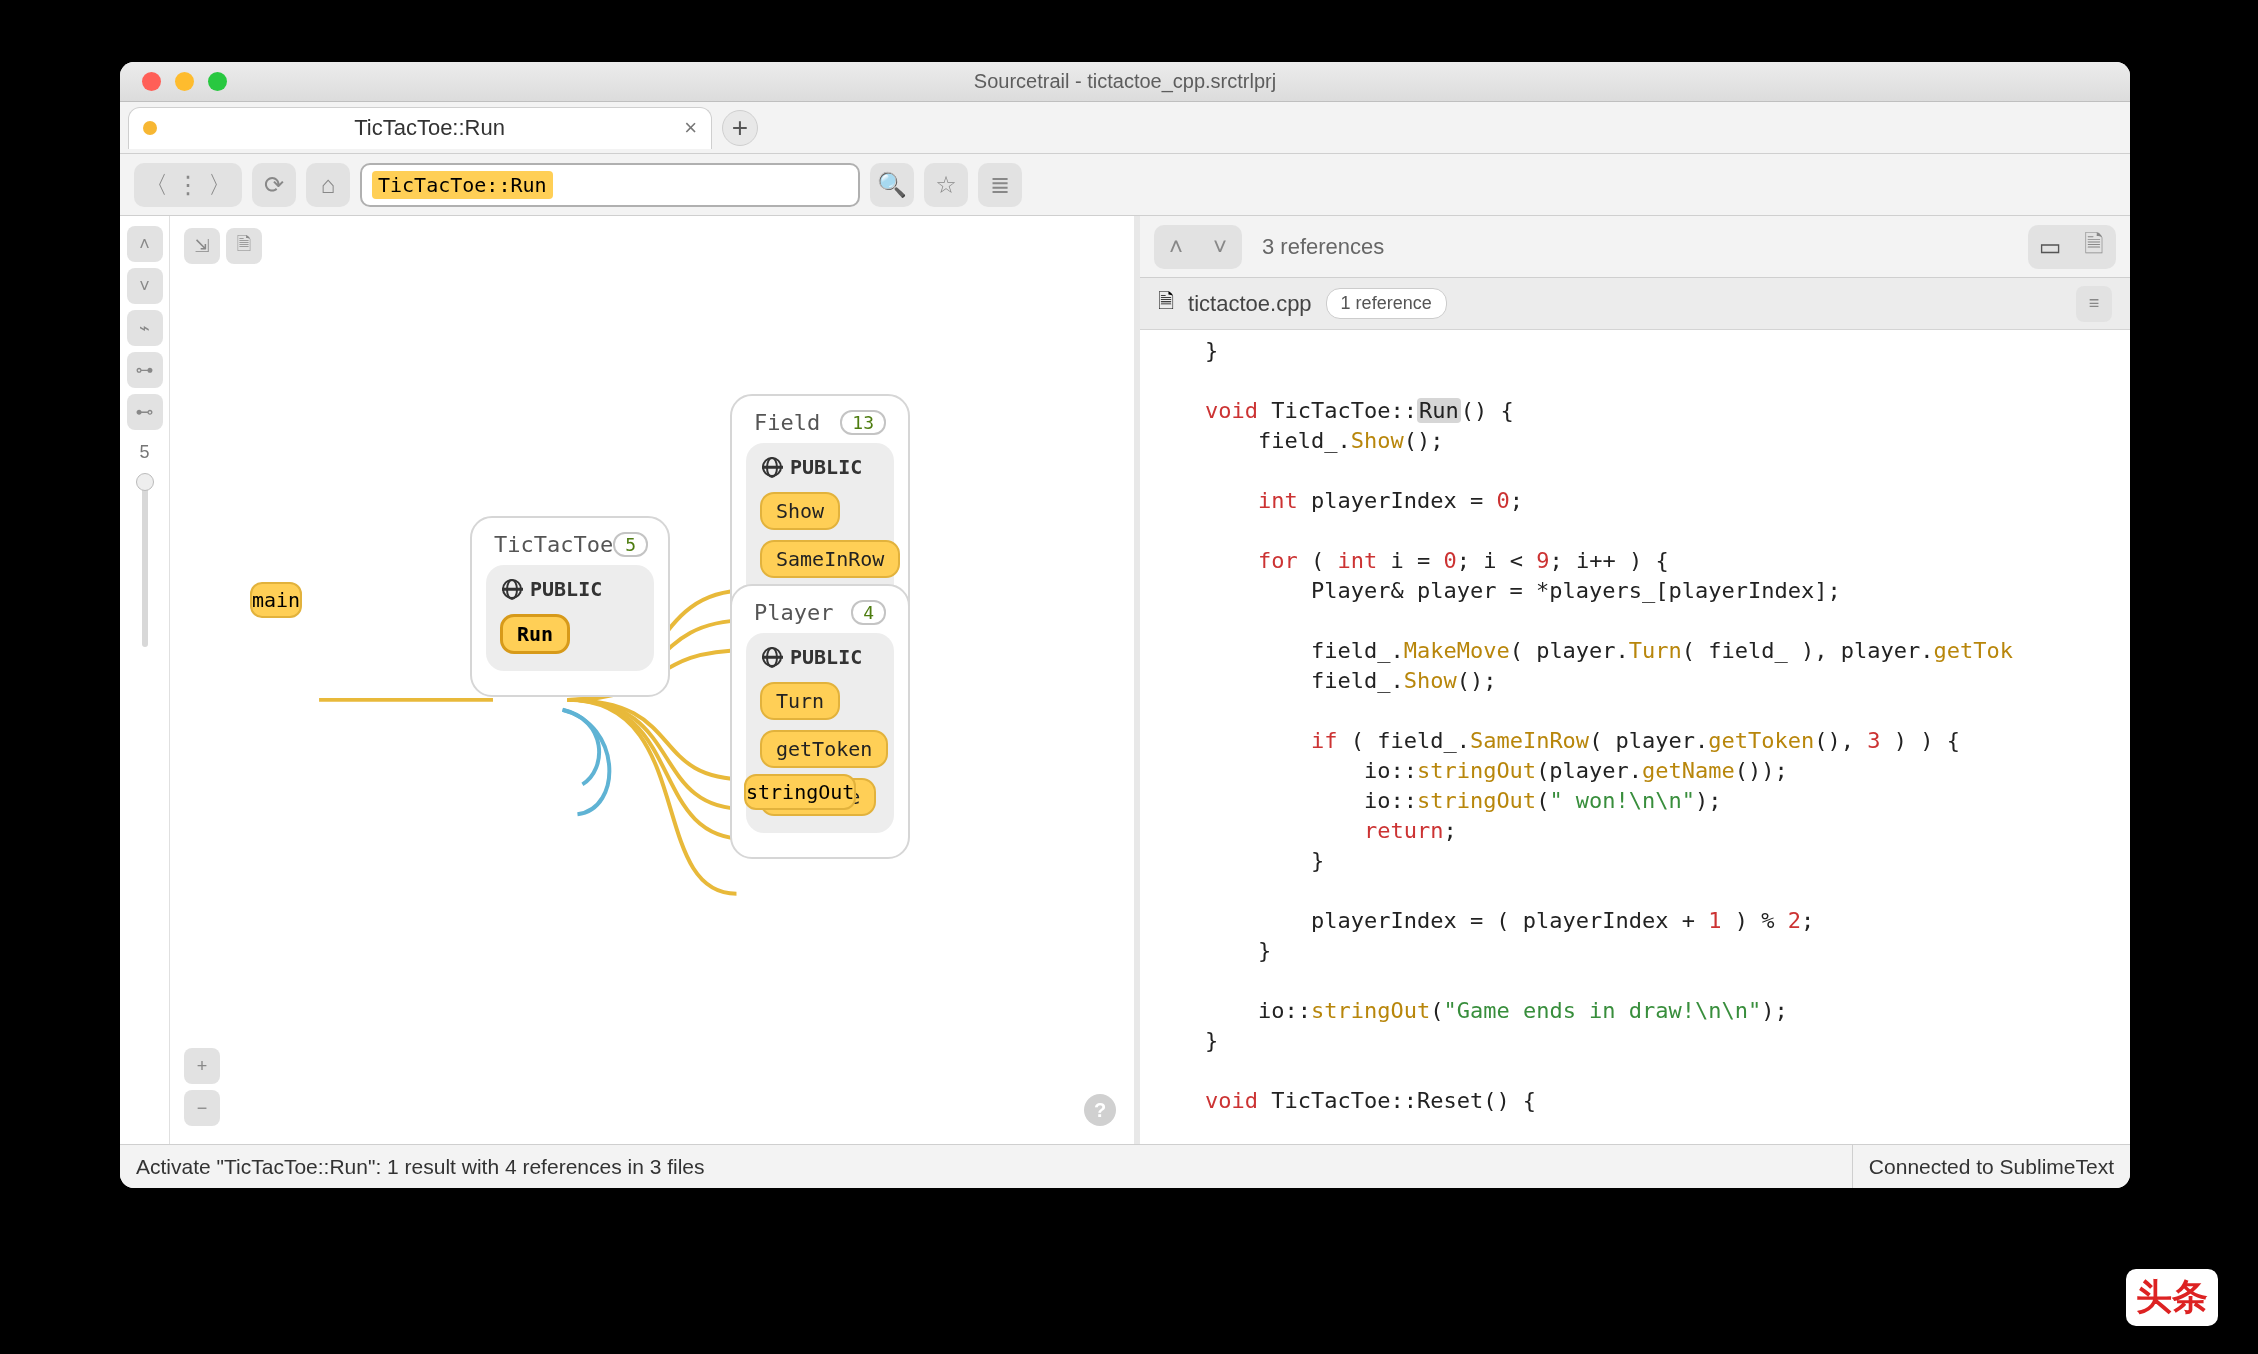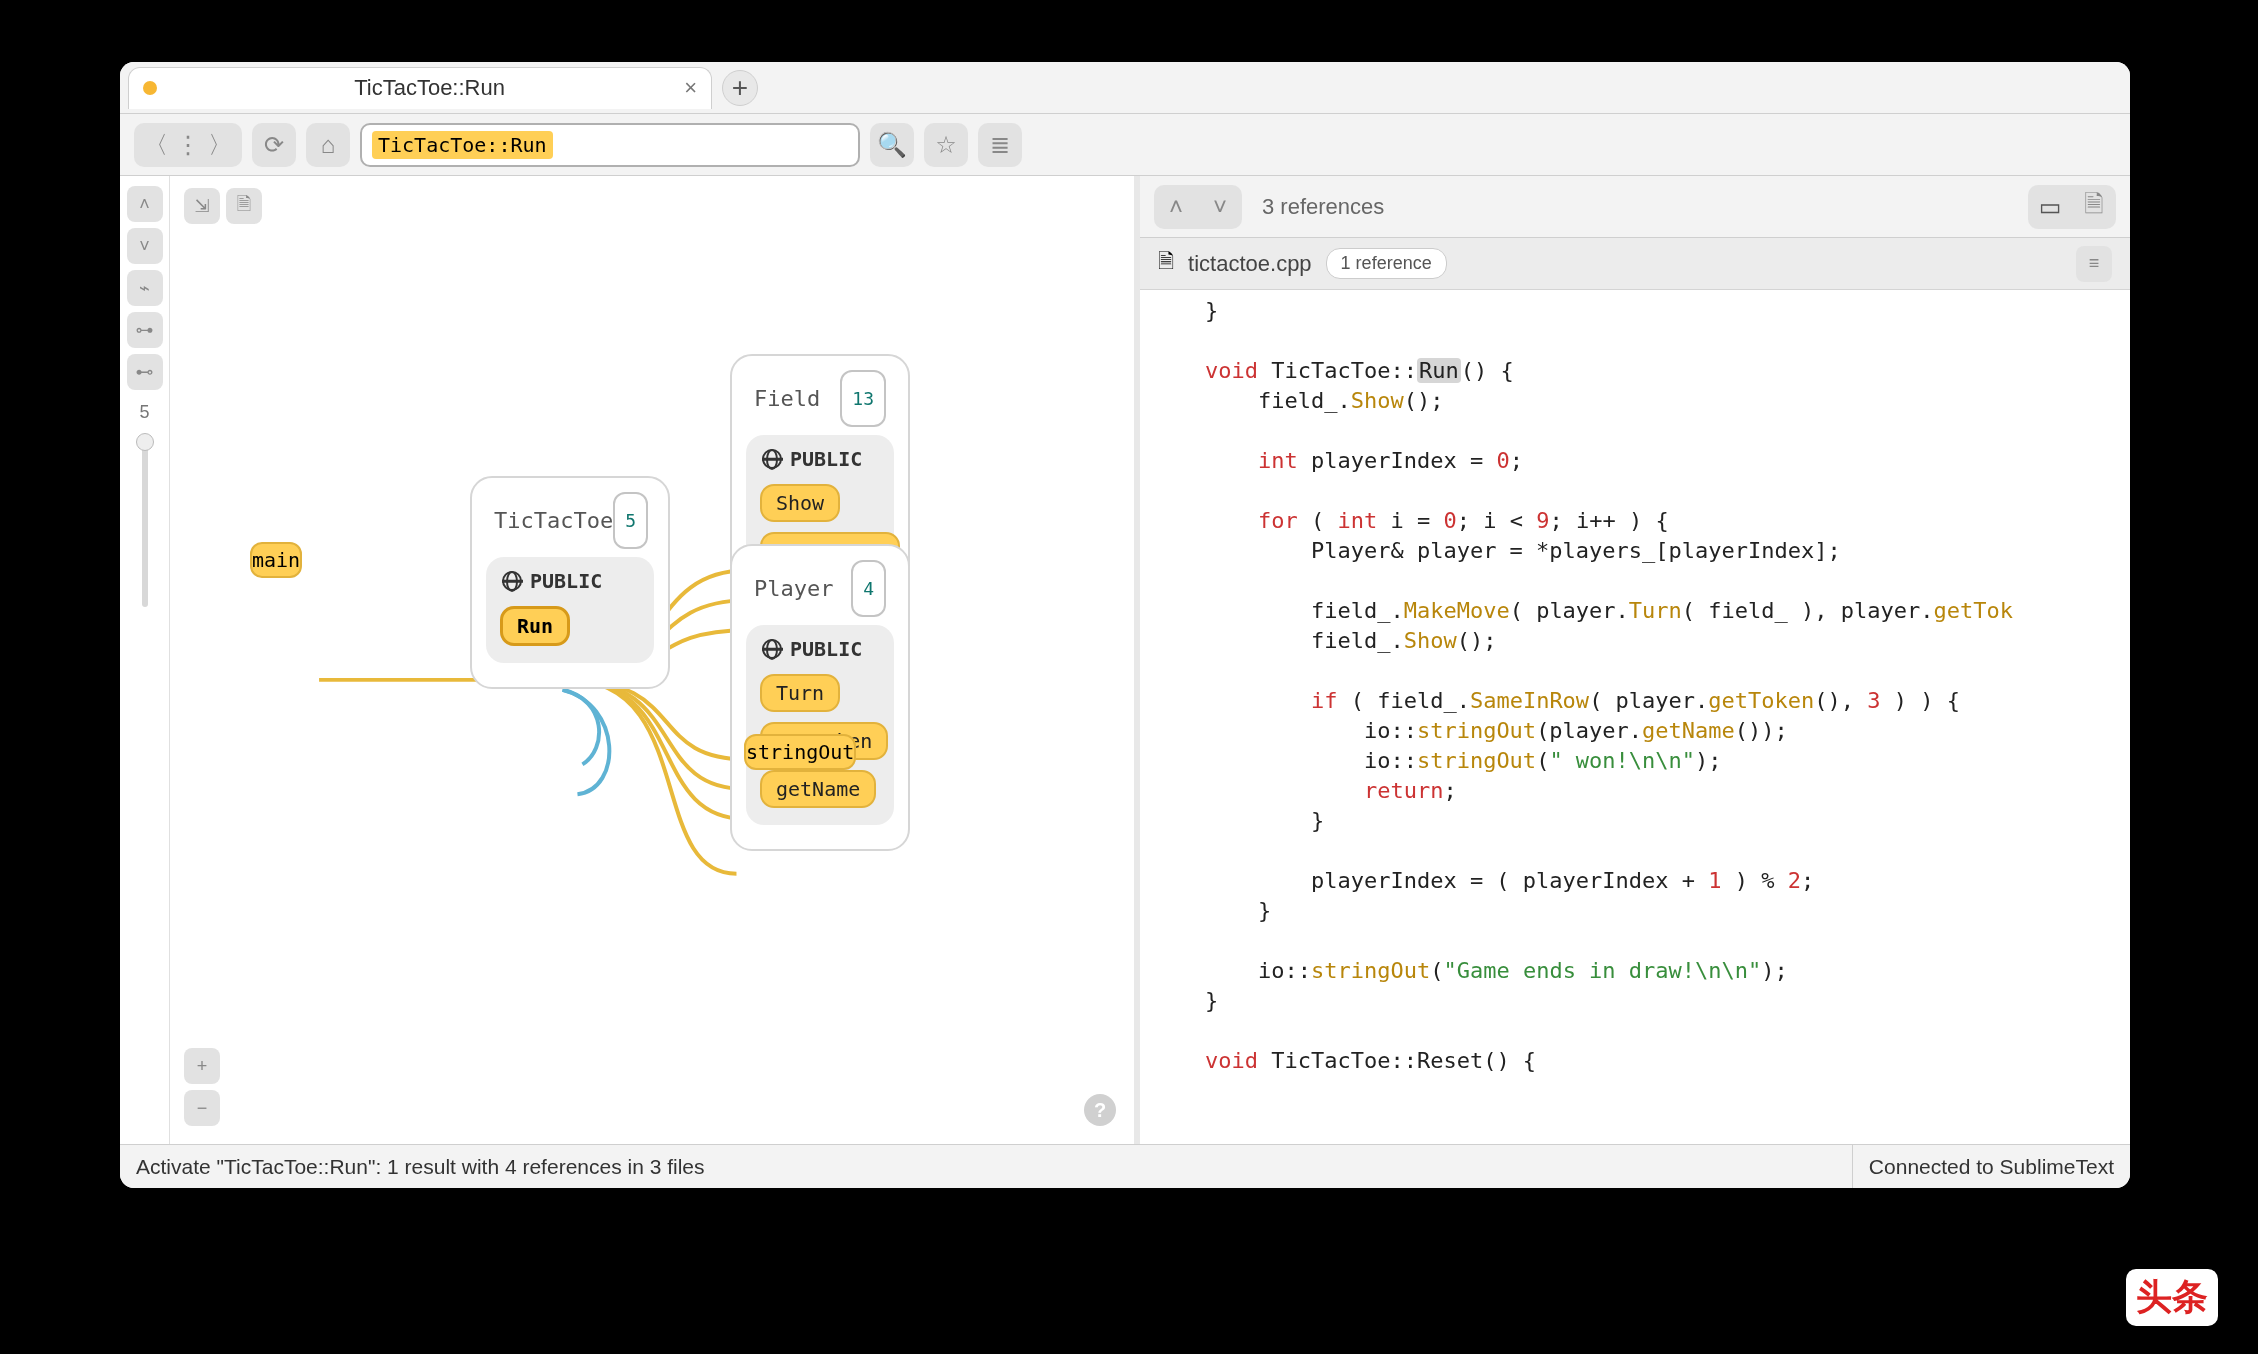--- a/index.html
+++ b/index.html
@@ -83,21 +83,21 @@
 .slider .knob{width:18px;height:18px;border-radius:50%;background:#eee;border:1px solid #bbb;position:absolute;left:-6px;top:-4px;}
 .zoomn{font-size:18px;color:#777;margin-top:6px;}
 .graph{flex:1;position:relative;background:#fff;}
 .graph .topbtns{position:absolute;left:14px;top:12px;display:flex;gap:6px;}
 .graph .bottombtns{position:absolute;left:14px;bottom:18px;display:flex;flex-direction:column;gap:6px;}
 .graph .help{position:absolute;right:18px;bottom:18px;width:32px;height:32px;border-radius:50%;background:#d0d0d0;color:#fff;display:flex;align-items:center;justify-content:center;font-weight:bold;}
 svg.conn{position:absolute;left:0;top:0;width:100%;height:100%;pointer-events:none;}
 
 .node{position:absolute;background:#fff;border:2px solid #d6d6d6;border-radius:22px;padding:14px;font-family:ui-monospace,Menlo,monospace;}
 .node .hdr{display:flex;align-items:center;justify-content:space-between;padding:0 8px 8px;font-size:22px;color:#555;}
-.node .hdr .cnt{background:#fff;border:2px solid #c4c4c4;border-radius:12px;padding:16px 10px;font-size:18px;color:#0f766e;}
+.node .hdr .cnt{background:#fff;border:2px solid #c4c4c4;border-radius:12px;padding:0 10px;font-size:18px;color:#4d7c0f;}
 .section{background:#ededed;border-radius:18px;padding:12px 10px;margin-bottom:10px;}
 .seclbl{display:flex;align-items:center;gap:8px;font-weight:bold;font-size:20px;color:#333;padding:0 6px 8px;}
 .pill{display:inline-flex;align-items:center;padding:5px 14px;border-radius:14px;margin:5px 4px;font-size:20px;}
 .pill.y{background:#ffcf56;border:2px solid #e2b23c;color:#222;}
 .pill.yactive{background:#ffcf56;border:3px solid #d79a1a;font-weight:bold;}
 .pill.b{background:#cfe9f5;border:2px solid #8dc9e1;color:#1d6a8f;}
 .chip{display:inline-block;padding:4px 0;border-radius:12px;background:#ffcf56;border:2px solid #e2b23c;font-family:ui-monospace,Menlo,monospace;font-size:20px;position:absolute;}
 .globe{width:20px;height:20px;border:2.5px solid #333;border-radius:50%;display:inline-block;position:relative;}
 .globe::before{content:"";position:absolute;left:50%;top:-2.5px;bottom:-2.5px;width:8px;border:2.5px solid #333;border-radius:50%;transform:translateX(-50%);}
 .globe::after{content:"";position:absolute;left:-2.5px;right:-2.5px;top:50%;height:2.5px;background:#333;transform:translateY(-50%);}
@@ -118,20 +118,28 @@
 .status{height:44px;background:#f3f3f3;border-top:1px solid #cfcfcf;display:flex;align-items:center;padding:0 16px;font-size:21px;color:#333;}
 .status .spacer{flex:1;}
 .status .right{border-left:1px solid #cfcfcf;padding-left:16px;height:100%;display:flex;align-items:center;}
 .watermark{position:absolute;right:40px;bottom:28px;color:#fff;font-size:48px;font-weight:bold;display:flex;align-items:center;gap:8px;pointer-events:none;}
 .watermark .logo{background:#fff;color:#d22;border-radius:10px;padding:4px 10px;font-size:36px;}
 </style>
 </head>
 <body>
 
 <div class="window">
+  <div class="titlebar">
+    <div class="traffic">
+      <div class="tl r"></div>
+      <div class="tl y"></div>
+      <div class="tl g"></div>
+    </div>
+    <div class="title">Sourcetrail - tictactoe_cpp.srctrlprj</div>
+  </div>
 
   <div class="tabbar">
     <div class="tab">
       <span class="dot"></span>
       <span class="lbl">TicTacToe::Run</span>
       <span class="close">×</span>
     </div>
     <div class="addtab">+</div>
   </div>
 

